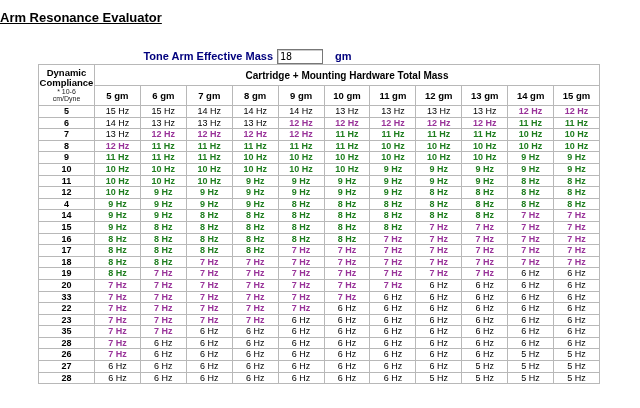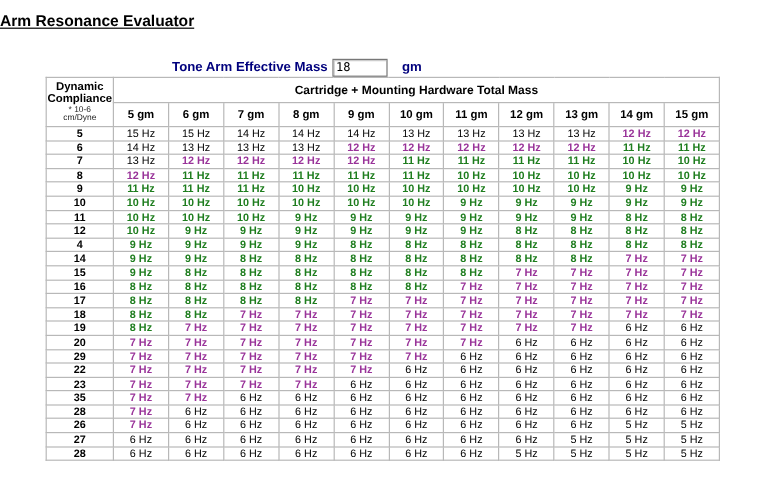--- a/index.html
+++ b/index.html
@@ -313,21 +313,21 @@
           <td class="colored" style="color: rgb(153, 51, 153);">7 Hz</td>
           <td class="colored" style="color: rgb(153, 51, 153);">7 Hz</td>
           <td class="colored" style="color: rgb(153, 51, 153);">7 Hz</td>
           <td class="colored" style="color: rgb(153, 51, 153);">7 Hz</td>
           <td style="color: rgb(0, 0, 0);">6 Hz</td>
           <td style="color: rgb(0, 0, 0);">6 Hz</td>
           <td style="color: rgb(0, 0, 0);">6 Hz</td>
           <td style="color: rgb(0, 0, 0);">6 Hz</td>
         </tr>
         <tr>
-          <th class="comp">29</th>
+          <th class="comp">33</th>
           <td class="colored" style="color: rgb(153, 51, 153);">7 Hz</td>
           <td class="colored" style="color: rgb(153, 51, 153);">7 Hz</td>
           <td class="colored" style="color: rgb(153, 51, 153);">7 Hz</td>
           <td class="colored" style="color: rgb(153, 51, 153);">7 Hz</td>
           <td class="colored" style="color: rgb(153, 51, 153);">7 Hz</td>
           <td class="colored" style="color: rgb(153, 51, 153);">7 Hz</td>
           <td style="color: rgb(0, 0, 0);">6 Hz</td>
           <td style="color: rgb(0, 0, 0);">6 Hz</td>
           <td style="color: rgb(0, 0, 0);">6 Hz</td>
           <td style="color: rgb(0, 0, 0);">6 Hz</td>

